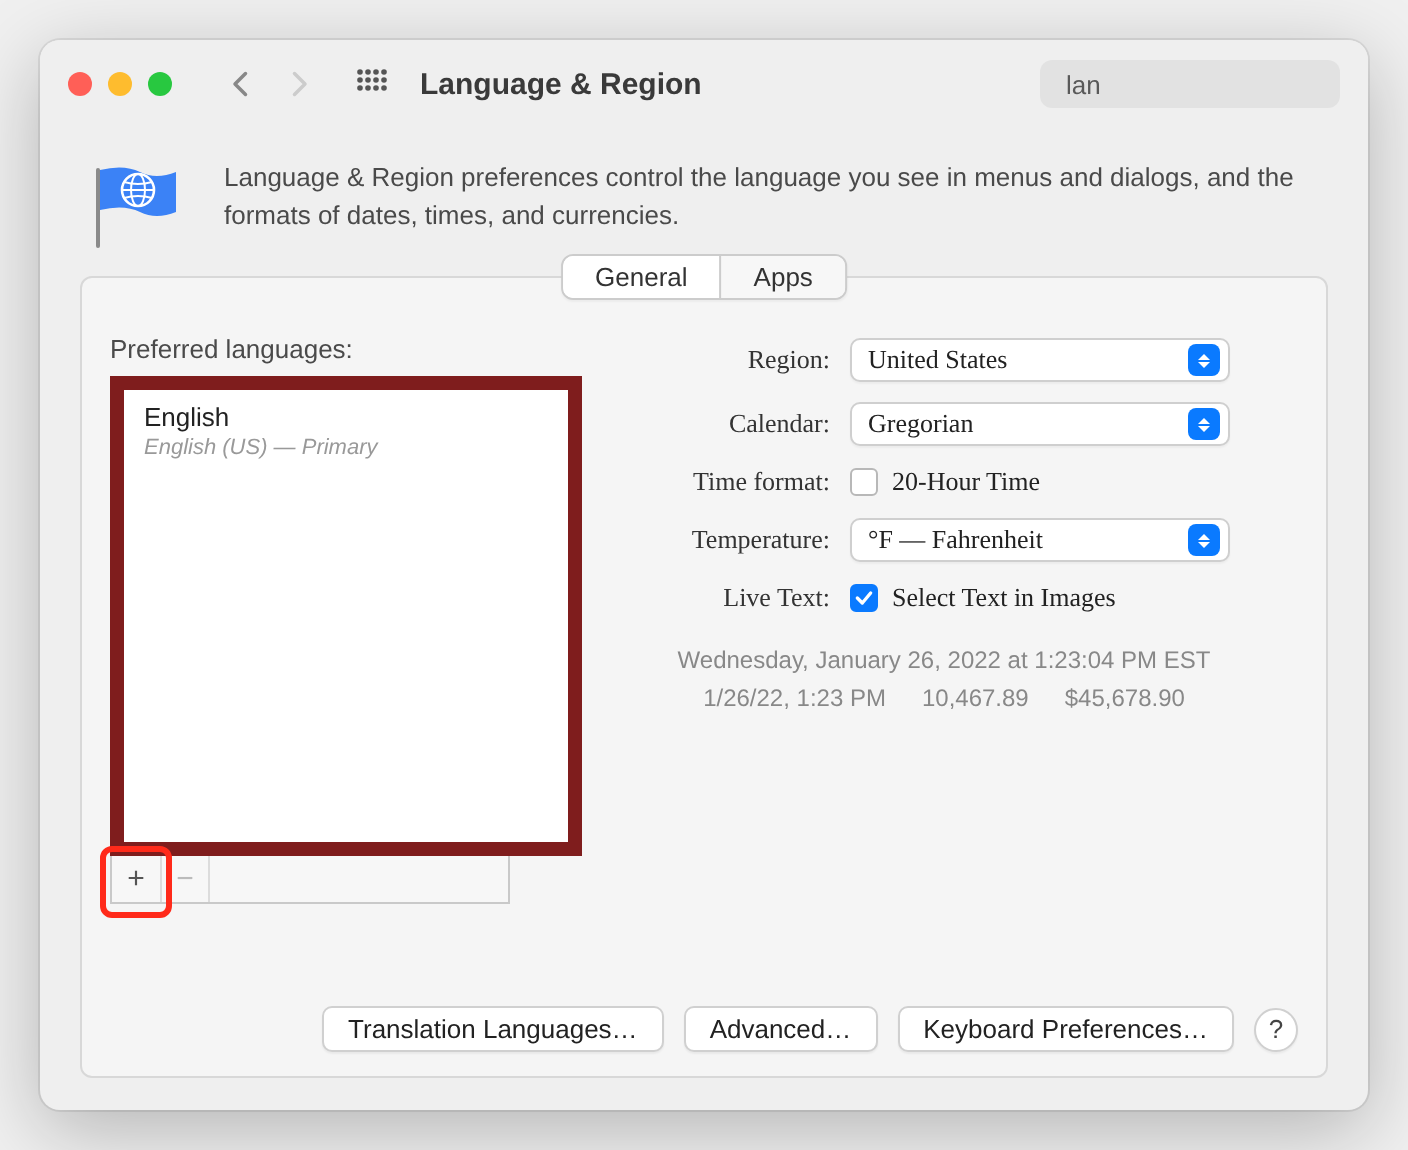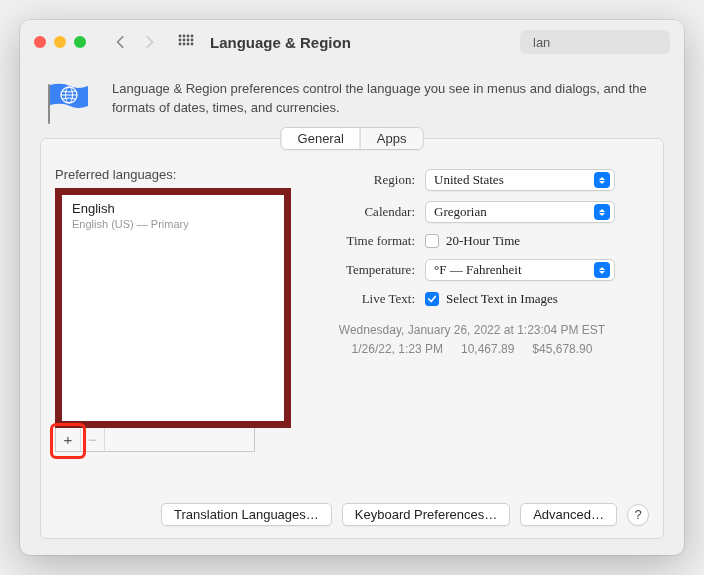--- a/index.html
+++ b/index.html
@@ -75,21 +75,21 @@
   .seg + .seg { border-left:1px solid #ccc; background:#f7f7f7; }
   .panel-body { display:flex; gap:40px; padding-top: 20px; }
   .left-col { width:200px; }
   .pref-label { font-size:13px; color:#4a4a4a; margin-bottom:6px; }
   .listbox {
     width:236px; height:240px; background:#fff; border:7px solid #7f1d1d; border-radius:0;
     font-size:13px;
   }
   .list-item { padding: 6px 10px 4px 10px; }
   .list-item .li-main { color:#222; }
-  .list-item .li-sub { color:#999; font-size:11px; margin-top:2px; }
+  .list-item .li-sub { color:#999; font-size:11px; margin-top:2px;font-style:italic; }
   .list-footer {
     width:200px; height:24px; border:1px solid #c9c9c9; border-top:none; background:#f7f7f7;
     display:flex;
   }
   .ft-btn { width:24px; height:23px; display:flex; align-items:center; justify-content:center; font-size:15px; color:#555; }
   .ft-btn + .ft-btn { border-left:1px solid #dcdcdc; }
   .ft-sep { border-left:1px solid #dcdcdc; }
   .highlight-box {
     position:absolute;
     border:3px solid #ff2a1a; border-radius:6px;
@@ -271,19 +271,19 @@
               <span>1/26/22, 1:23 PM</span>
               <span>10,467.89</span>
               <span>$45,678.90</span>
             </div>
           </div>
         </div>
       </div>
 
       <div class="bottom-buttons">
         <div class="mac-btn">Translation Languages…</div>
+        <div class="mac-btn">Advanced…</div>
         <div class="mac-btn">Keyboard Preferences…</div>
-        <div class="mac-btn">Advanced…</div>
         <div class="help-btn">?</div>
       </div>
     </div>
   </div>
 </div>
 
 </body></html>

